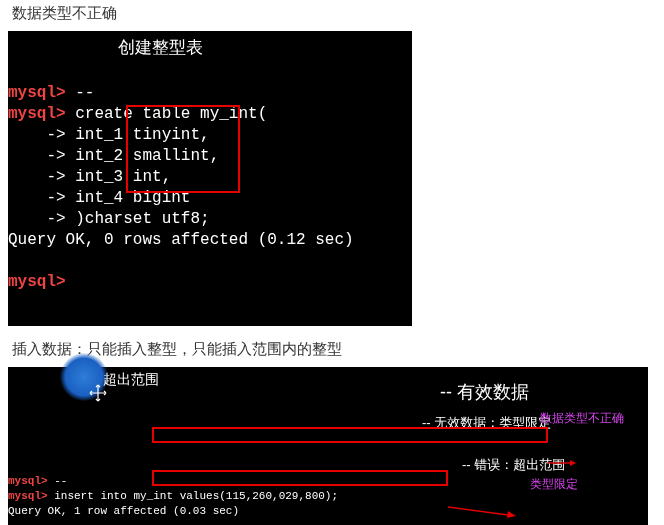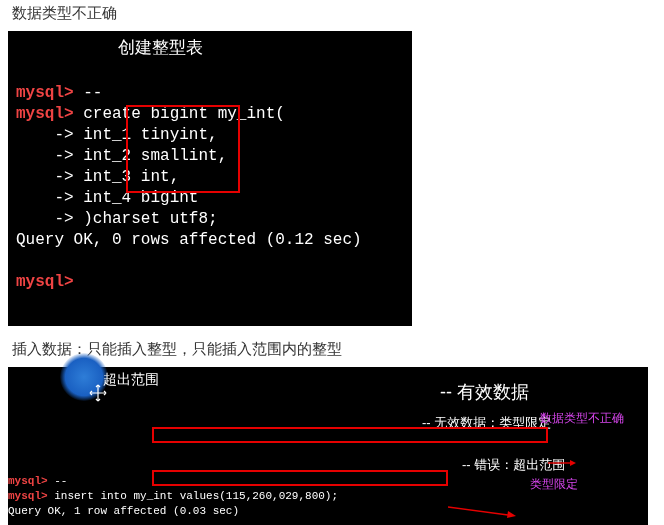--- a/index.html
+++ b/index.html
@@ -22,21 +22,21 @@
     font-family: "Consolas", "Courier New", monospace;
     white-space: pre;
     position: relative;
     box-sizing: border-box;
   }
   .term1 {
     width: 404px;
     margin-left: 8px;
     font-size: 16px;
     line-height: 21px;
-    padding: 10px 0 12px 8px;
+    padding: 10px 0 12px 0;
   }
   .term2 {
     width: 640px;
     margin-left: 8px;
     font-size: 11px;
     line-height: 15px;
     padding: 2px 0 6px 0;
   }
   .white-bold {
     color: #ef4444;
@@ -95,21 +95,21 @@
   .gap { height: 10px; }
 </style>
 </head>
 <body>
 
 <div class="heading">数据类型不正确</div>
 
 <div class="terminal term1">
 <span class="comment-label cmt-a">创建整型表</span>
 <span class="white-bold">mysql&gt;</span><span> --</span>
-<span class="white-bold">mysql&gt;</span><span> create bigint my_int(</span>
+<span class="white-bold">mysql&gt;</span><span> create table my_int(</span>
 <span>    -&gt; int_1 tinyint,</span>
 <span>    -&gt; int_2 smallint,</span>
 <span>    -&gt; int_3 int,</span>
 <span>    -&gt; int_4 bigint</span>
 <span>    -&gt; )charset utf8;</span>
 <span>Query OK, 0 rows affected (0.12 sec)</span>
 <span></span>
 <span class="white-bold">mysql&gt;</span>
 <div class="redbox box1a"></div>
 </div>

